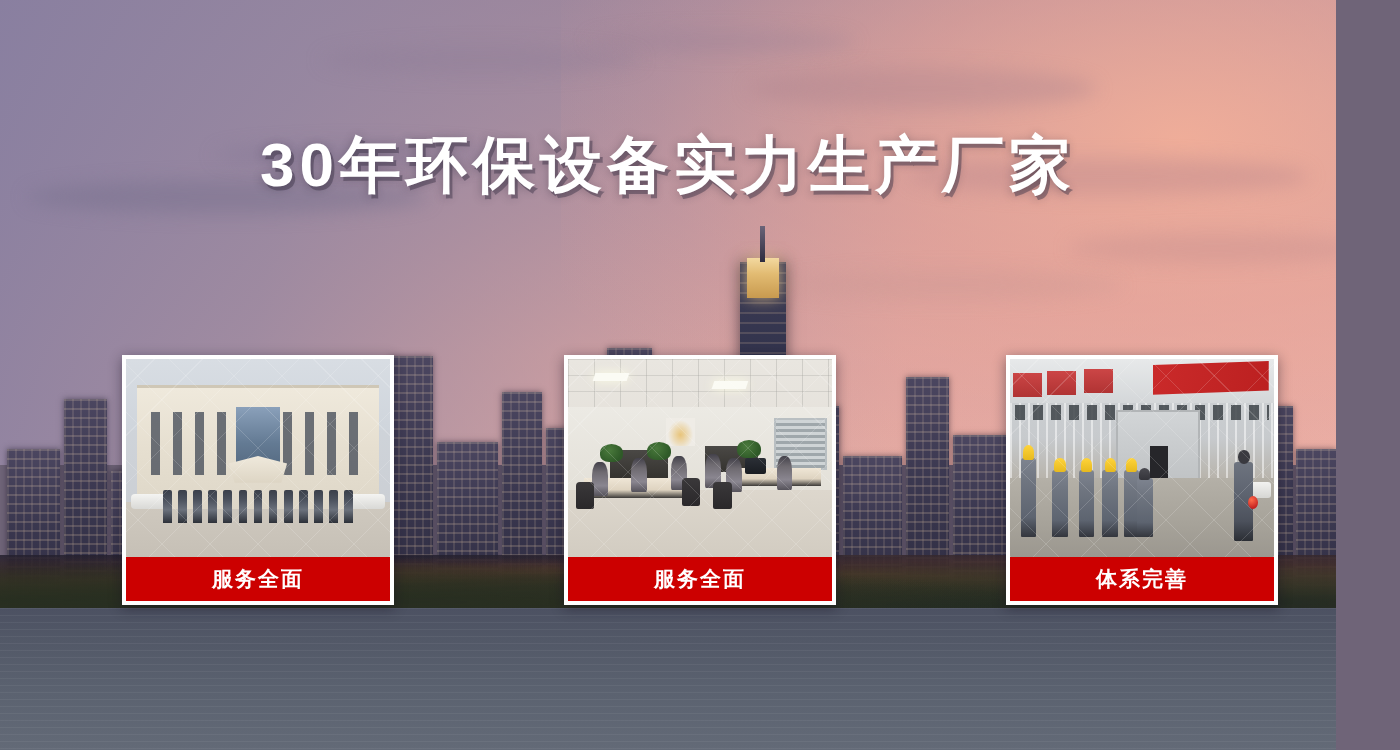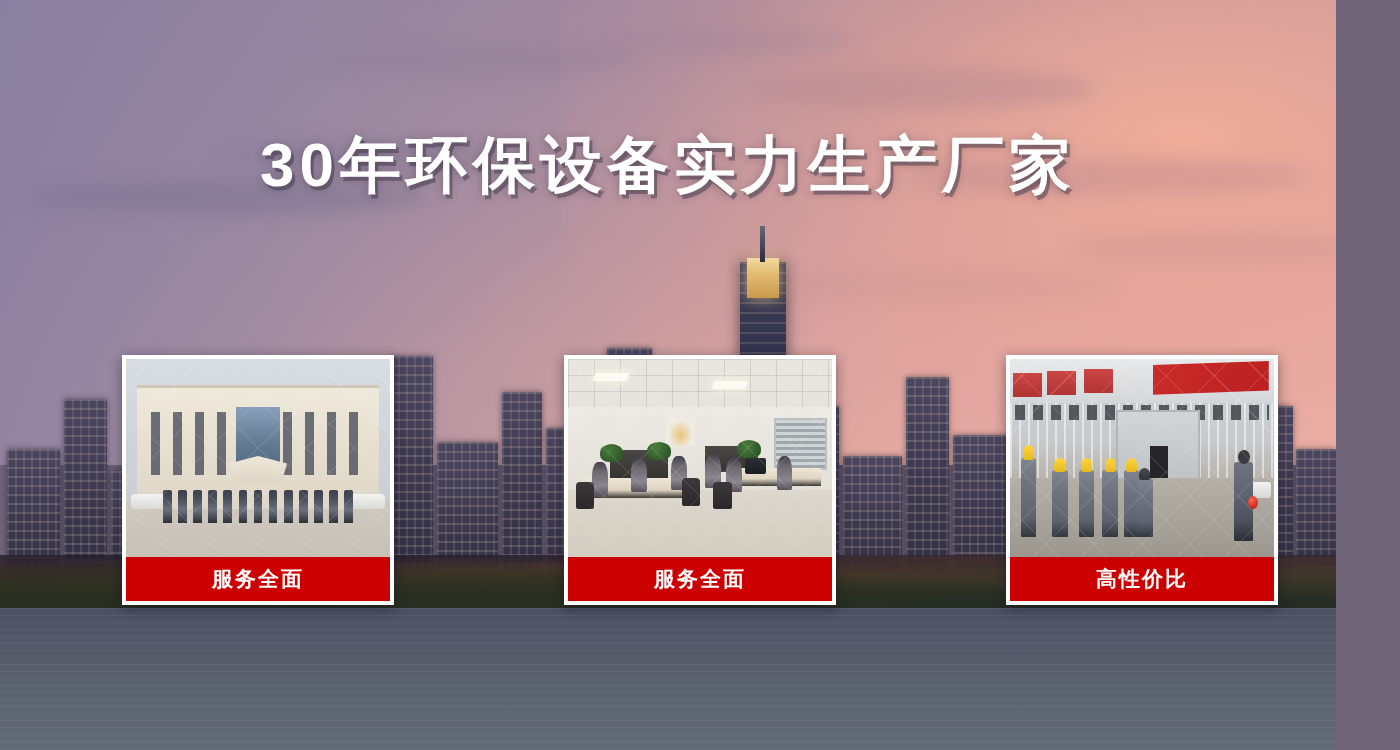--- a/index.html
+++ b/index.html
@@ -542,18 +542,18 @@
         <div class="w w1"></div>
         <div class="w w2"></div>
         <div class="w w3"></div>
         <div class="w w4"></div>
         <div class="w w5"></div>
         <div class="w w6"></div>
         <div class="lead"></div>
         <div class="helmet-red"></div>
       </div>
       <div class="card-caption">
-        <span>高性价比</span>
+        <span>体系完善</span>
       </div>
     </div>
 
   </div>
 </div>
 
 </body></html>

